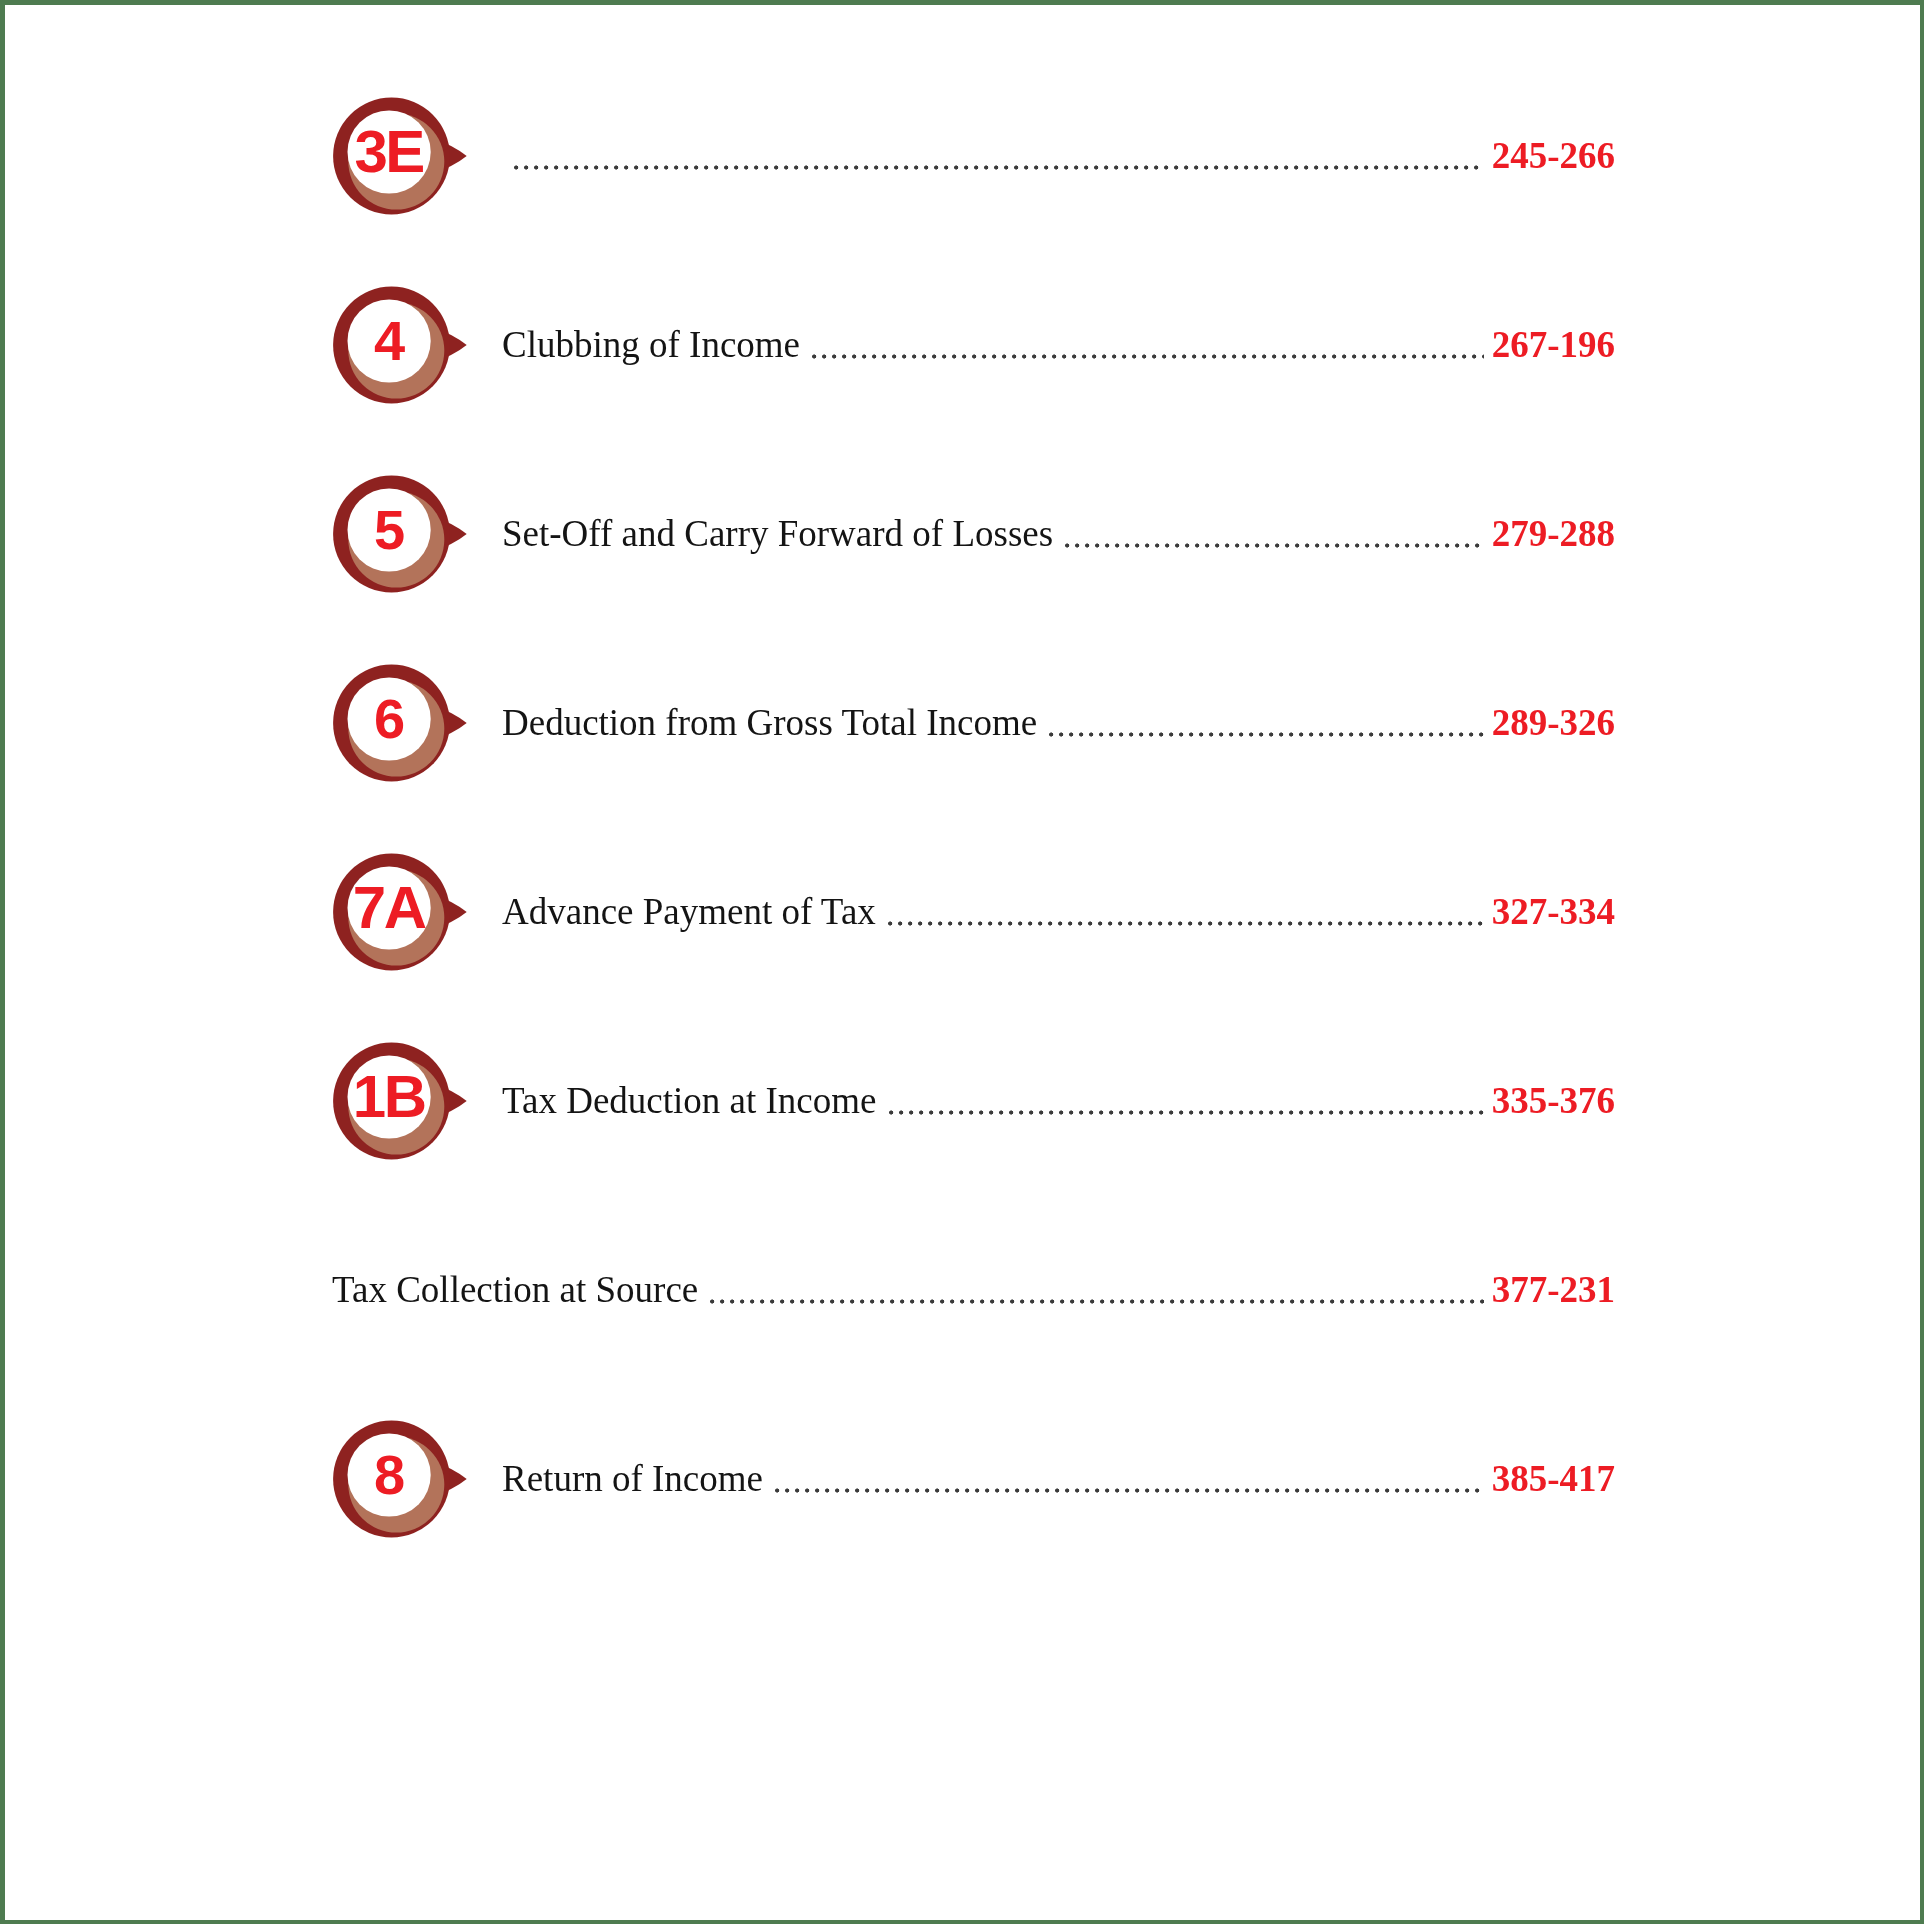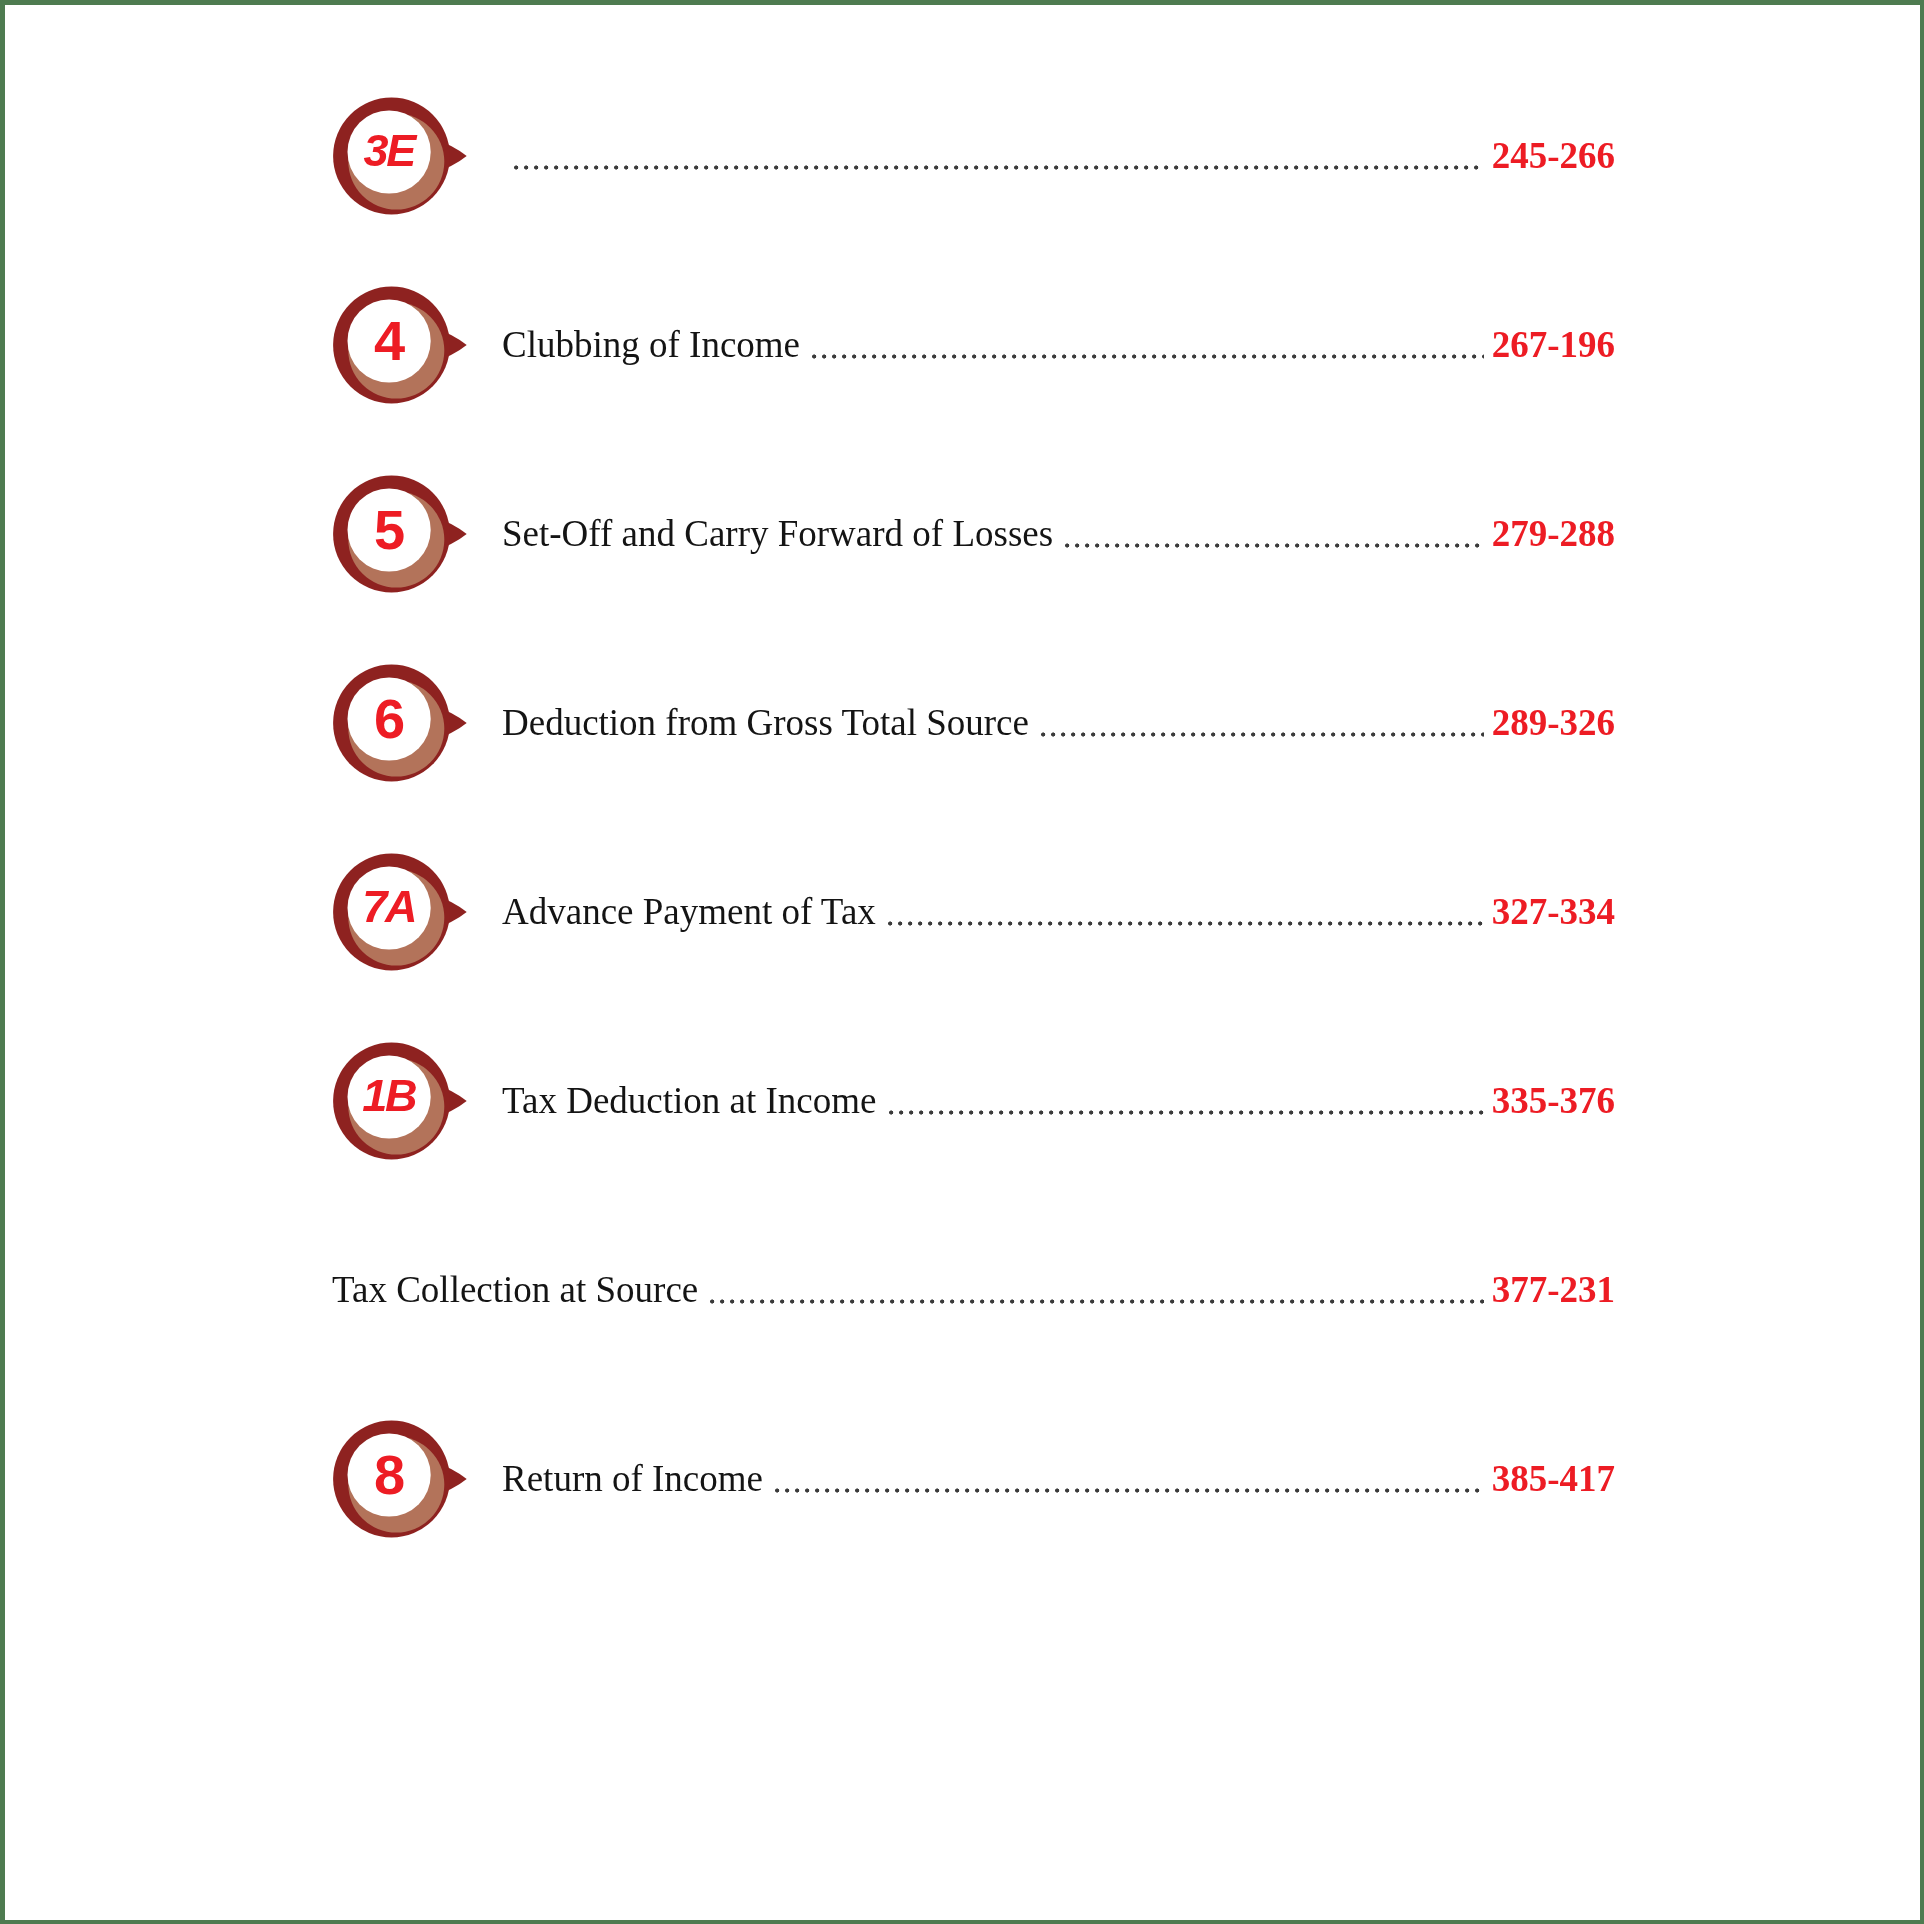--- a/index.html
+++ b/index.html
@@ -48,23 +48,22 @@
     display: flex;
     align-items: center;
     justify-content: center;
     font-family: "Liberation Sans", sans-serif;
     font-weight: bold;
     font-size: 56px;
     letter-spacing: -1.6px;
     color: var(--accent-red, #ed1c24);
   }
   .badge-num.two-char {
-    font-size: 45px;
+    font-size: 60px;
     letter-spacing: -2.4px;
-    font-style: italic;
   }
   .title {
     font-size: 37px;
     color: var(--title-ink, #141414);
     white-space: nowrap;
     line-height: 1;
   }
   .leader {
     flex: 1 1 auto;
     height: 11.2px;
@@ -134,21 +133,21 @@
   <div class="row">
     <div class="badge">
       <svg class="badge-svg" viewBox="0 0 178 150" aria-hidden="true">
         <path class="tail-shape" d="M 120,50 Q 152,62 168,75 Q 152,88 120,100 Z" fill="#8e2220"></path>
         <circle class="ring-outer" cx="74" cy="75" r="73" fill="#8e2220"></circle>
         <circle class="ring-inner" cx="80" cy="82" r="60" fill="#b3735a"></circle>
         <circle class="ring-center" cx="71" cy="70" r="52" fill="#ffffff"></circle>
       </svg>
       <span class="badge-num">6</span>
     </div>
-    <div class="title">Deduction from Gross Total Source</div>
+    <div class="title">Deduction from Gross Total Income</div>
     <div class="leader"></div>
     <div class="pages">289-326</div>
   </div>
 
   <div class="row">
     <div class="badge">
       <svg class="badge-svg" viewBox="0 0 178 150" aria-hidden="true">
         <path class="tail-shape" d="M 120,50 Q 152,62 168,75 Q 152,88 120,100 Z" fill="#8e2220"></path>
         <circle class="ring-outer" cx="74" cy="75" r="73" fill="#8e2220"></circle>
         <circle class="ring-inner" cx="80" cy="82" r="60" fill="#b3735a"></circle>

